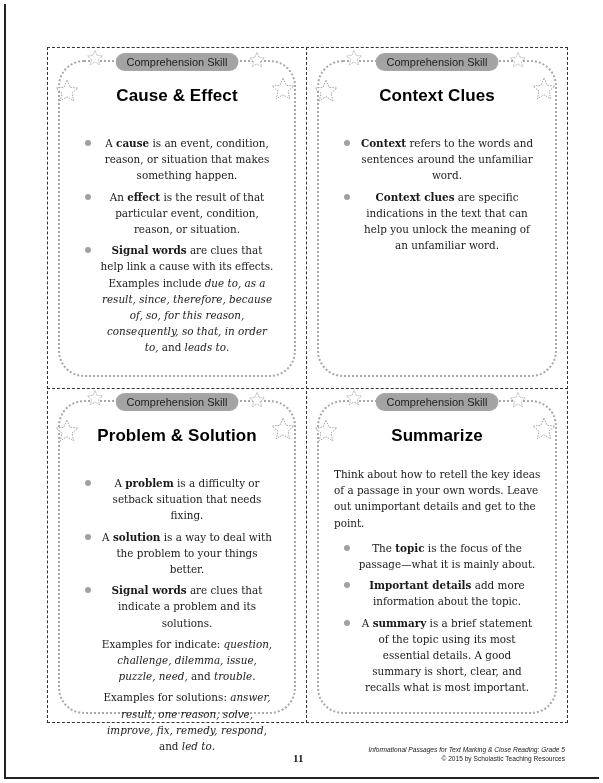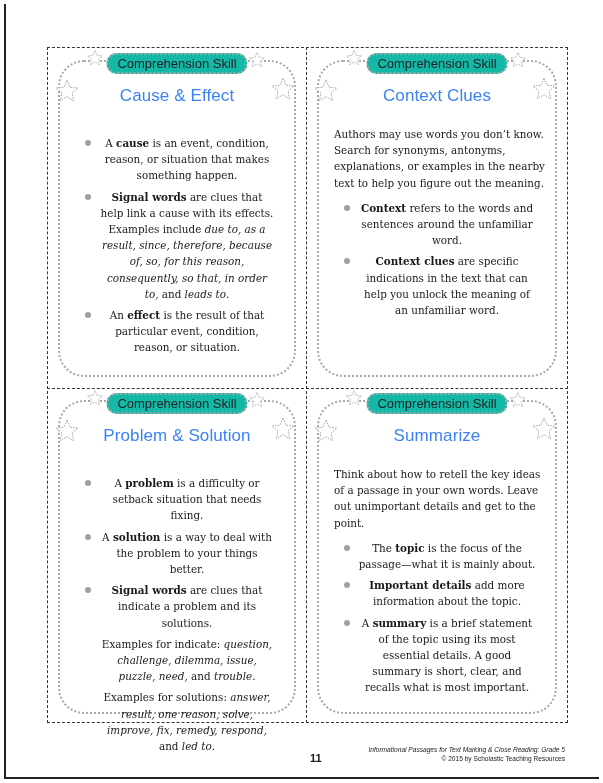--- a/index.html
+++ b/index.html
@@ -28,53 +28,53 @@
       position: absolute; box-sizing: border-box;
       border: 2px dotted #a8a8a8; border-radius: 26px;
     }
     .card.c1 { left: 58px; top: 60px; width: 238px; height: 317px; }
     .card.c2 { left: 317px; top: 60px; width: 240px; height: 317px; }
     .card.c3 { left: 58px; top: 400px; width: 238px; height: 314px; }
     .card.c4 { left: 317px; top: 400px; width: 240px; height: 314px; }
 
     .skill-pill {
       position: absolute; top: -9px; left: 50%; transform: translateX(-50%);
-      background: #14b8a6; border: 2px dotted #a8a8a8; border-radius: 10px;
+      background: #a3a3a3; border: 2px dotted #a8a8a8; border-radius: 10px;
       padding: 1px 9px; white-space: nowrap;
-      font-family: "Liberation Sans", sans-serif; font-size: 13px; color: #222;
+      font-family: "Liberation Sans", sans-serif; font-size: 11px; color: #222;
     }
     .star {
       position: absolute; width: 26px; height: 26px;
     }
     .star svg { width: 100%; height: 100%; display: block; }
     .star.small { width: 18px; height: 18px; }
 
     .card-title {
       position: absolute; left: 0; right: 0; top: 24px; text-align: center;
-      font-family: "Liberation Sans", sans-serif; font-size: 17px; font-weight: normal;
-      color: #3b82f6; letter-spacing: 0.1px;
+      font-family: "Liberation Sans", sans-serif; font-size: 17px; font-weight: bold;
+      color: #000000; letter-spacing: 0.1px;
     }
     .card-body {
       position: absolute; left: 15px; right: 10px; top: 64px;
       font-size: 10.4px; line-height: 16.2px; color: #1a1a1a;
     }
     .card-body p { margin: 0 0 8px 0; }
     .card-body ul { list-style: none; margin: 9px; padding: 0; text-align: center; }
     .card-body li { position: relative; padding-left: 15px; margin-bottom: 5px; }
     .bullet {
       position: absolute; left: 1px; top: 5px; width: 6px; height: 6px;
       border-radius: 50%; background: #a0a0a0;
     }
     .sub { margin-top: 5px; display: block; }
     b { font-weight: bold; }
     i { font-style: italic; }
 
     .page-number {
-      position: absolute; left: 310px; top: 752px;
-      font-family: Liberation Sans, sans-serif; font-weight: bold; font-size: 11px;
+      position: absolute; left: 293px; top: 752px;
+      font-family: Liberation Serif, serif; font-weight: bold; font-size: 11px;
     }
     .footer-credit {
       position: absolute; right: 38px; top: 746px; text-align: right;
       font-family: "Liberation Sans", sans-serif; font-size: 6.6px; line-height: 8.5px; color: #222;
     }
     .footer-credit .l1 { font-style: italic; display: block; }
     .footer-credit .l2 { display: block; }
   </style>
 </head>
 <body>
@@ -103,22 +103,22 @@
     </span>
   <span class="star" style="left:210px;top:14px">
       <svg viewBox="0 0 24 24">
         <polygon points="12,2 14.9,8.6 22,9.3 16.6,14 18.2,21 12,17.3 5.8,21 7.4,14 2,9.3 9.1,8.6" fill="#fff" stroke="#999" stroke-width="0.8" stroke-dasharray="1.5 1"></polygon>
       </svg>
     </span>
   <div class="card-title">Cause &amp; Effect</div>
   <div class="card-body">
     <ul>
       <li><span class="bullet"></span><span>A </span><b>cause</b><span> is an event, condition, reason, or situation that makes something happen.</span></li>
+      <li><span class="bullet"></span><span>An </span><b>effect</b><span> is the result of that particular event, condition, reason, or situation.</span></li>
       <li><span class="bullet"></span><b>Signal words</b><span> are clues that help link a cause with its effects. Examples include </span><i>due to, as a result, since, therefore, because of, so, for this reason, consequently, so that, in order to,</i><span> and </span><i>leads to</i><span>.</span></li>
-      <li><span class="bullet"></span><span>An </span><b>effect</b><span> is the result of that particular event, condition, reason, or situation.</span></li>
     </ul>
   </div>
 </div>
 
 <div class="card c2">
   <span class="skill-pill">Comprehension Skill</span>
   <span class="star small" style="left:26px;top:-13px">
       <svg viewBox="0 0 24 24">
         <polygon points="12,2 14.9,8.6 22,9.3 16.6,14 18.2,21 12,17.3 5.8,21 7.4,14 2,9.3 9.1,8.6" fill="#fff" stroke="#999" stroke-width="1" stroke-dasharray="1.5 1"></polygon>
       </svg>
@@ -133,21 +133,20 @@
         <polygon points="12,2 14.9,8.6 22,9.3 16.6,14 18.2,21 12,17.3 5.8,21 7.4,14 2,9.3 9.1,8.6" fill="#fff" stroke="#999" stroke-width="0.8" stroke-dasharray="1.5 1"></polygon>
       </svg>
     </span>
   <span class="star" style="left:212px;top:14px">
       <svg viewBox="0 0 24 24">
         <polygon points="12,2 14.9,8.6 22,9.3 16.6,14 18.2,21 12,17.3 5.8,21 7.4,14 2,9.3 9.1,8.6" fill="#fff" stroke="#999" stroke-width="0.8" stroke-dasharray="1.5 1"></polygon>
       </svg>
     </span>
   <div class="card-title">Context Clues</div>
   <div class="card-body">
-    <p>Authors may use words you don’t know. Search for synonyms, antonyms, explanations, or examples in the nearby text to help you figure out the meaning.</p>
     <ul>
       <li><span class="bullet"></span><b>Context</b><span> refers to the words and sentences around the unfamiliar word.</span></li>
       <li><span class="bullet"></span><b>Context clues</b><span> are specific indications in the text that can help you unlock the meaning of an unfamiliar word.</span></li>
     </ul>
   </div>
 </div>
 
 <div class="card c3">
   <span class="skill-pill">Comprehension Skill</span>
   <span class="star small" style="left:26px;top:-13px">

